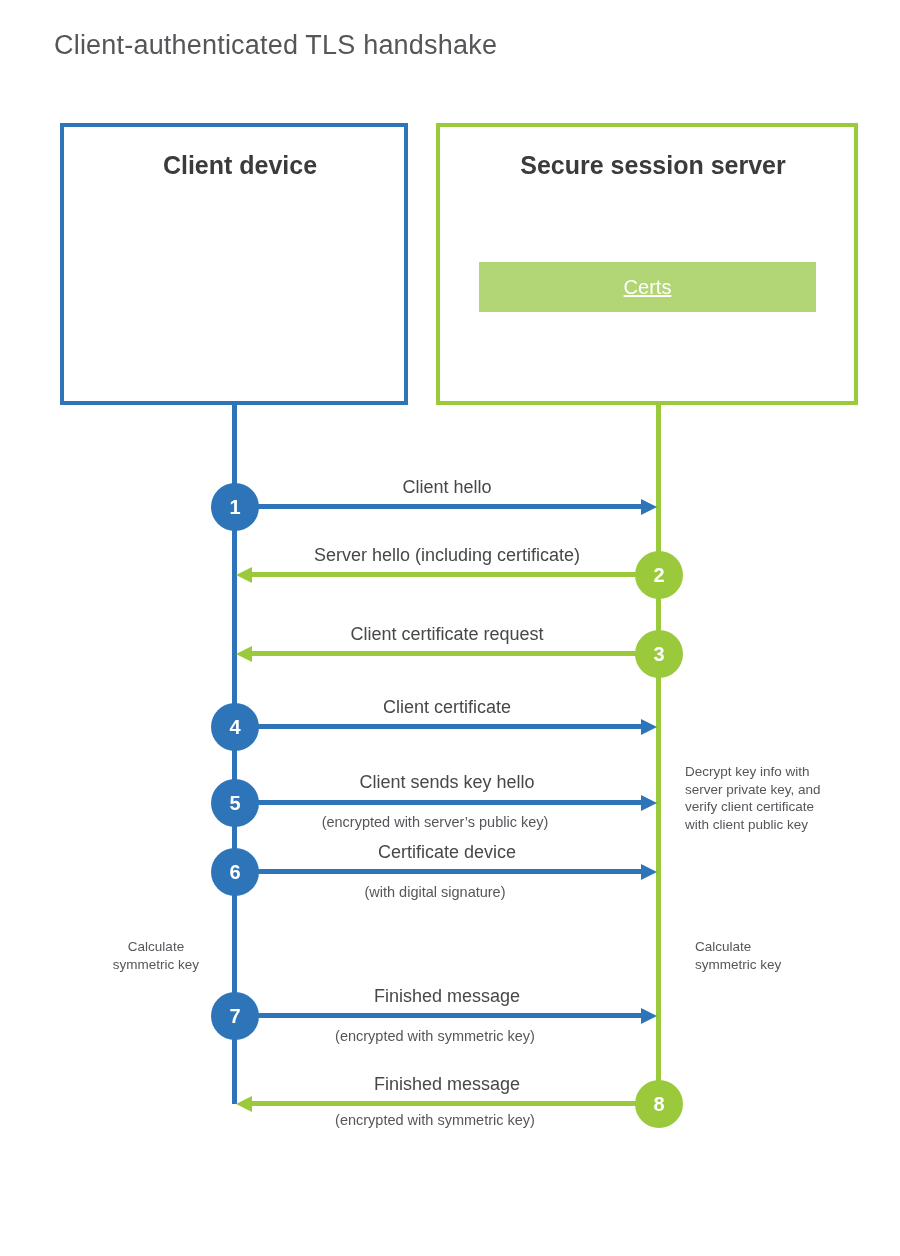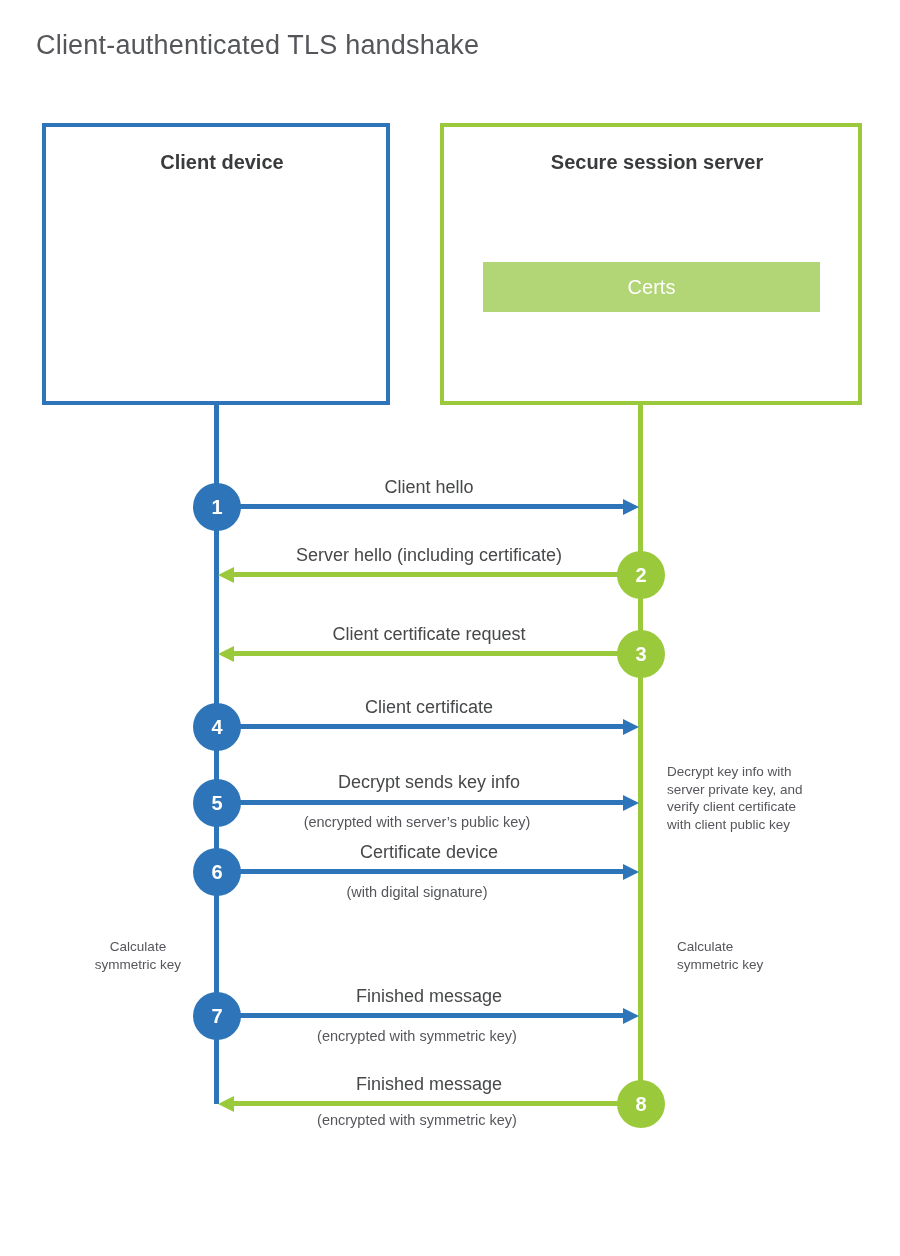--- a/index.html
+++ b/index.html
@@ -13,47 +13,47 @@
     --title:#54565a;
   }
   *{margin:0;padding:0;box-sizing:border-box;}
   body{
     width:900px;height:1256px;
     background:#ffffff;
     font-family:"Liberation Sans", sans-serif;
     position:relative;
     overflow:hidden;
   }
-  .canvas{position:absolute;inset:0;}
+  .canvas{position:absolute;inset:0;margin-left:18px;}
   .page-title{
     position:absolute;left:36px;top:30px;
     font-size:27px;font-weight:400;color:var(--title);
     letter-spacing:0.2px;
   }
   
   .actor-box{position:absolute;top:123px;height:282px;background:#fff;}
   .client-box{left:42px;width:348px;border:4px solid var(--blue);}
-  .server-box{left:440px;width:422px;border:4px solid var(--green);}
+  .server-box{left:418px;width:422px;border:4px solid var(--green);}
   .actor-title{
     position:absolute;left:0;right:0;top:24px;text-align:center;
-    font-size:20px;font-weight:bold;color:var(--heading);padding-left:12px;
+    font-size:25px;font-weight:bold;color:var(--heading);padding-left:12px;
   }
   .client-app{
     position:absolute;left:32px;top:73px;width:276px;height:173px;
     background:var(--blue-light);
     display:flex;align-items:center;justify-content:center;text-align:center;
     color:#fff;font-size:21px;line-height:30px;white-space:pre-line;
   }
   .server-bar{
     position:absolute;left:39px;width:337px;height:50px;
     background:var(--green-light);
     display:flex;align-items:center;justify-content:center;
     color:#fff;font-size:20px;
   }
-  .bar-1{top:73px;}.bar-2{top:135px;}.bar-3{top:196px;}
+  .bar-1{top:73px;}.bar-2{top:135px;text-decoration:underline;}.bar-3{top:196px;}
   
   .lifeline{position:absolute;top:405px;width:5px;height:699px;}
   .lifeline.blue{left:214px;background:var(--blue);}
   .lifeline.green{left:638px;background:var(--green);}
   
   .arrow-shaft{position:absolute;height:5px;}
   .arrow-shaft.blue{background:var(--blue);left:217px;width:407px;}
   .arrow-shaft.green{background:var(--green);left:234px;width:407px;}
   .arrow-head{position:absolute;width:0;height:0;}
   .arrow-head.right{border-top:8px solid transparent;border-bottom:8px solid transparent;border-left:16px solid var(--blue);left:623px;}
@@ -116,21 +116,21 @@
   <div class="msg-label" style="top:624px;">Client certificate request</div>
   <div class="arrow-shaft green" style="top:651px;"></div>
   <div class="arrow-head left" style="top:646px;"></div>
   <div class="step-circle green" style="top:630px;">3</div>
 
   <div class="msg-label" style="top:697px;">Client certificate</div>
   <div class="arrow-shaft blue" style="top:724px;"></div>
   <div class="arrow-head right" style="top:719px;"></div>
   <div class="step-circle blue" style="top:703px;">4</div>
 
-  <div class="msg-label" style="top:772px;">Decrypt sends key info</div>
+  <div class="msg-label" style="top:772px;">Client sends key hello</div>
   <div class="arrow-shaft blue" style="top:800px;"></div>
   <div class="arrow-head right" style="top:795px;"></div>
   <div class="step-circle blue" style="top:779px;">5</div>
   <div class="msg-sub" style="top:814px;">(encrypted with server’s public key)</div>
 
   <div class="msg-label" style="top:842px;">Certificate device</div>
   <div class="arrow-shaft blue" style="top:869px;"></div>
   <div class="arrow-head right" style="top:864px;"></div>
   <div class="step-circle blue" style="top:848px;">6</div>
   <div class="msg-sub" style="top:884px;">(with digital signature)</div>

